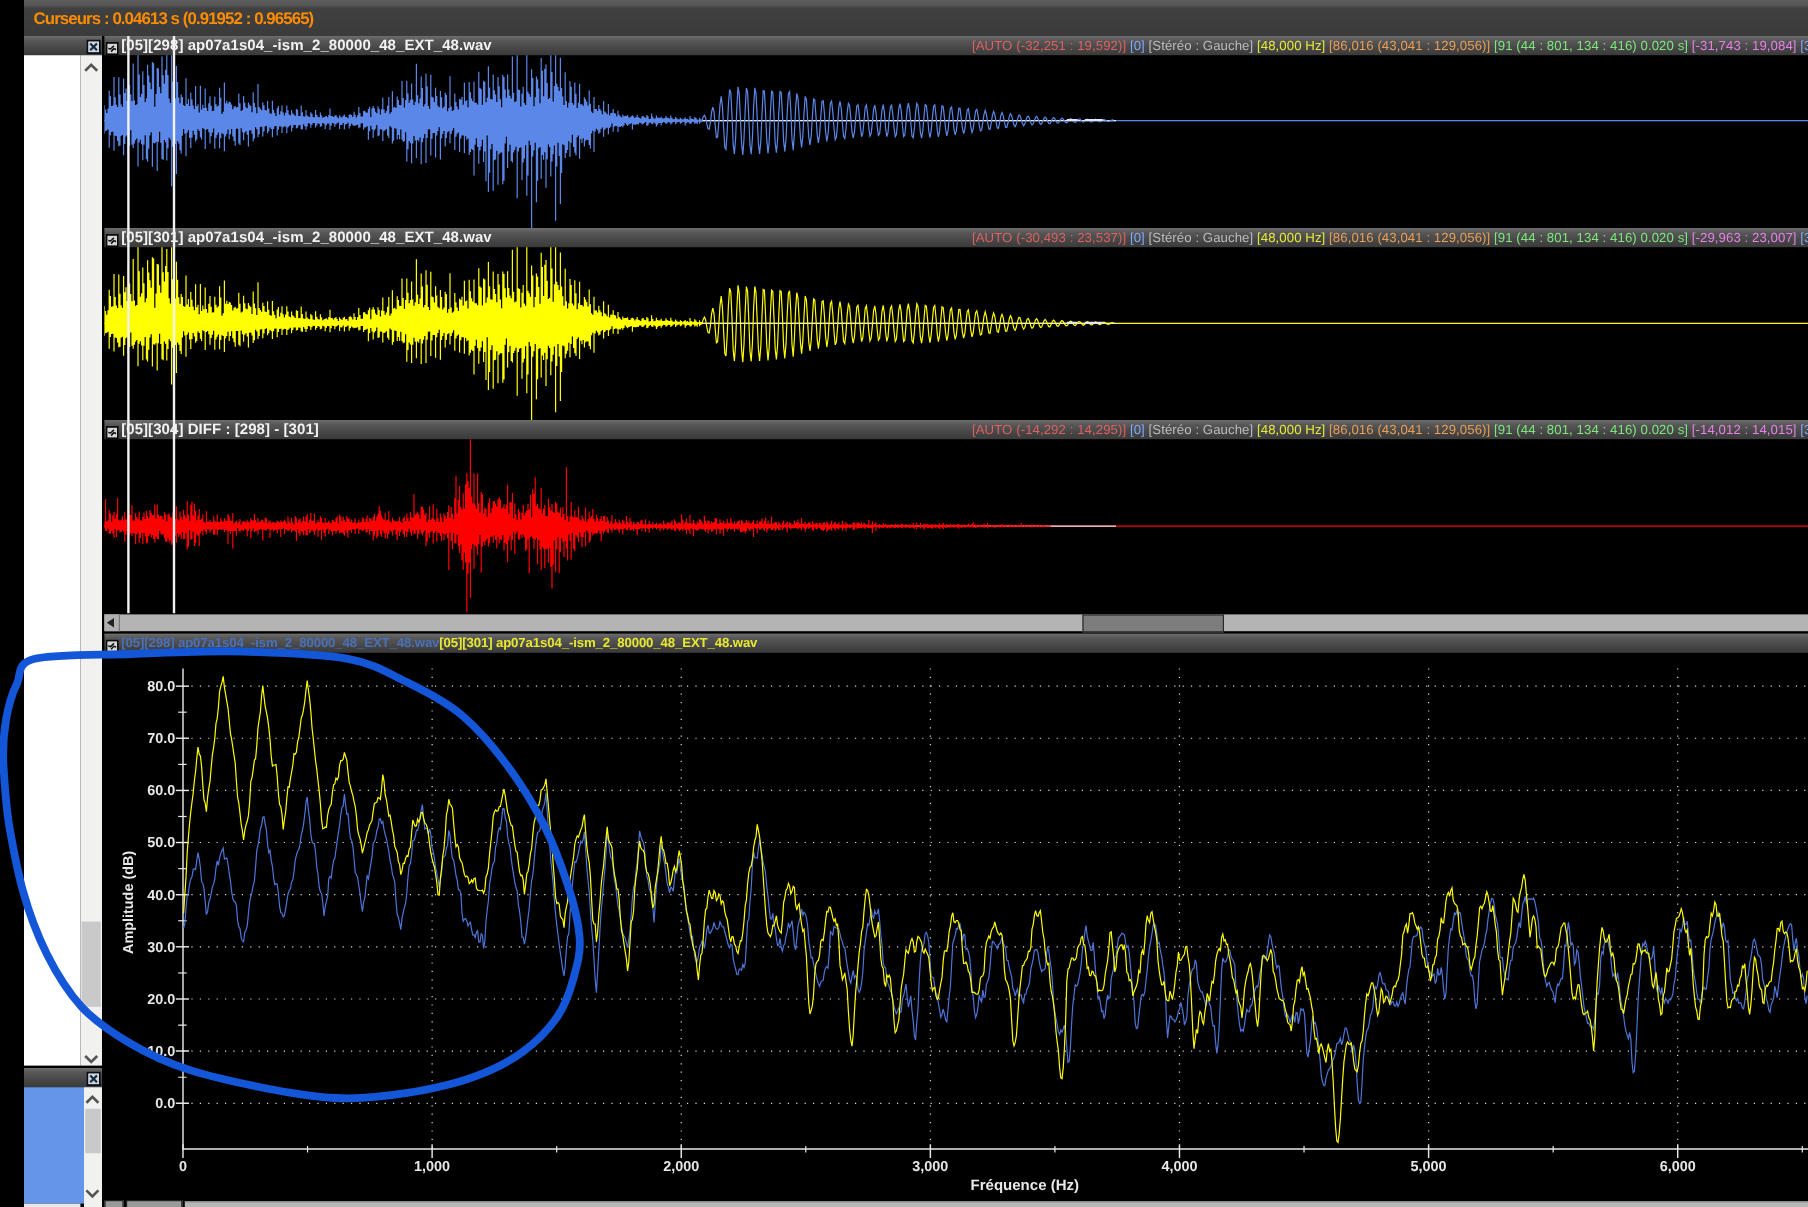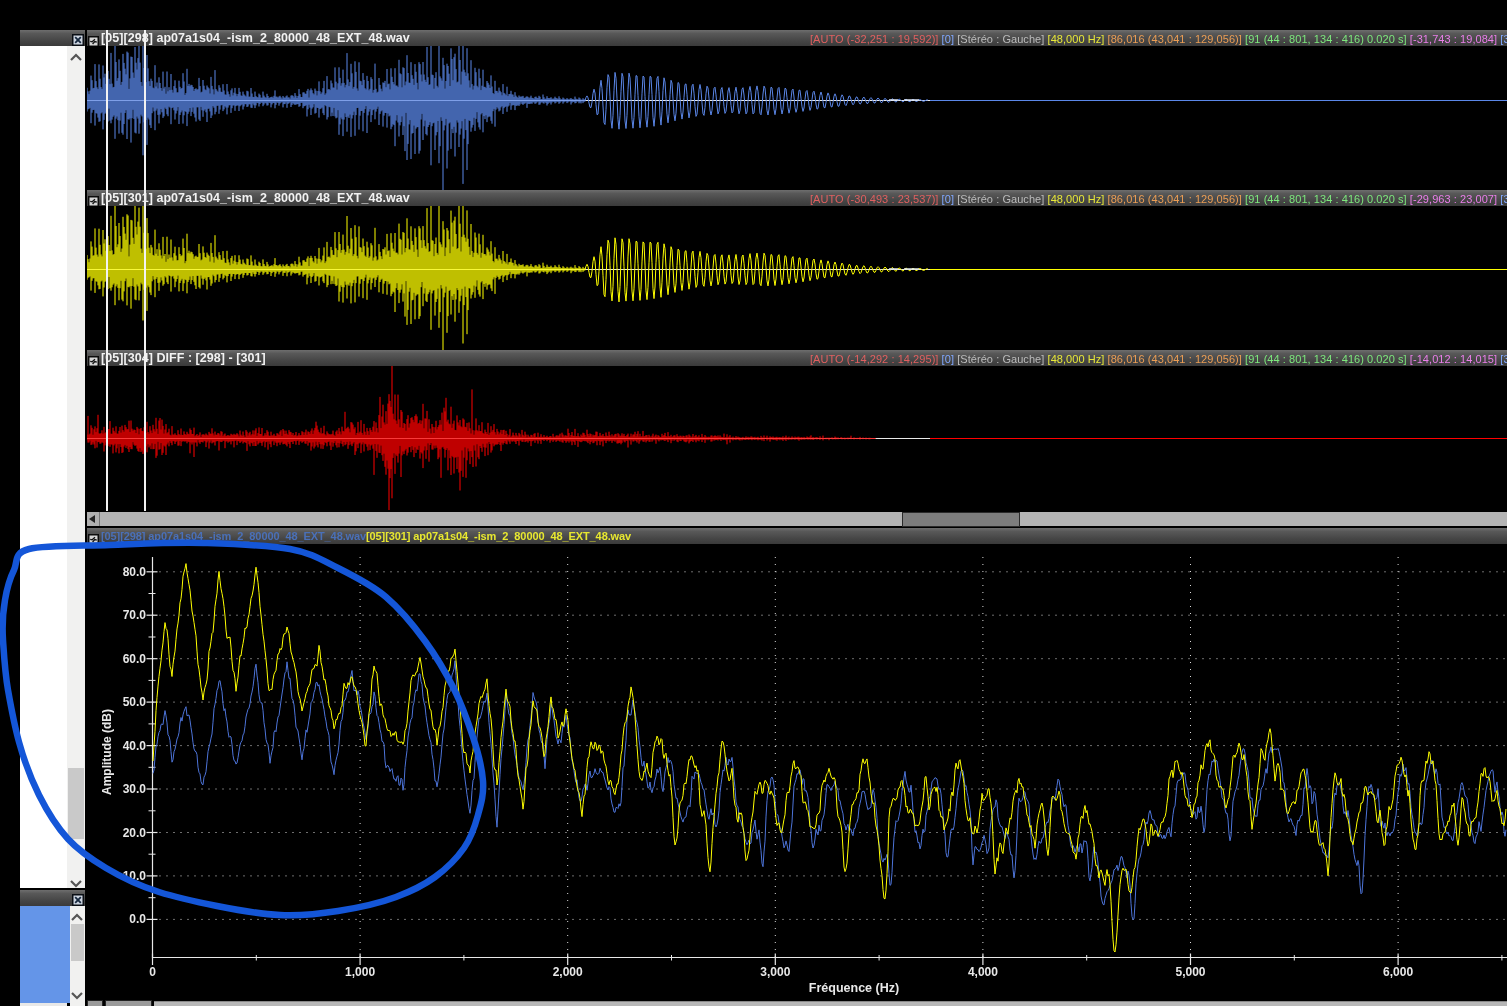--- a/index.html
+++ b/index.html
@@ -1,19 +1,22 @@
 <!DOCTYPE html>
 <html><head><meta charset="utf-8"><style>
 html,body{margin:0;padding:0;background:#000}
 #page{position:relative;width:1507px;height:1006px;background:#000;overflow:hidden;font-family:"Liberation Sans",sans-serif;transform:translateZ(0)}
 .hdr{position:absolute;height:16px;background:linear-gradient(180deg,#6e6e6e 0%,#585858 22%,#444444 70%,#3a3a3a 100%);overflow:hidden;white-space:nowrap}
 .htitle{position:absolute;left:14px;top:1px;font-size:12.5px;font-weight:bold;color:#f2f2f2;letter-spacing:0.05px}
 .hstats{position:absolute;left:723px;top:2.5px;font-size:11px;letter-spacing:0.06px;color:#ccc}
 </style></head><body>
 <div id="page">
+<div style="position:absolute;left:20px;top:0;width:1487px;height:30px;background:linear-gradient(180deg,#5d5d5d 0,#575757 4px,#404040 7px,#3b3b3b 100%)">
+ <div style="position:absolute;left:8px;top:7px;font-size:14px;font-weight:bold;color:#ff8c00;letter-spacing:-0.75px">Curseurs : 0.04613 s (0.91952 : 0.96565)</div>
+</div>
 <div style="position:absolute;left:20px;top:30px;width:65px;height:16px;background:linear-gradient(180deg,#6e6e6e 0%,#585858 22%,#444444 70%,#3a3a3a 100%)">
   <div style="position:absolute;right:1px;top:2px"><svg width="12" height="12" viewBox="0 0 12 12">
           <rect x="0.75" y="0.75" width="10.5" height="10.5" fill="#ccd4e0" stroke="#0a0e14" stroke-width="1.5"></rect>
           <path d="M3.2 3.2 L8.8 8.8 M8.8 3.2 L3.2 8.8" stroke="#16283e" stroke-width="1.8"></path>
         </svg></div>
 </div>
 <div style="position:absolute;left:20px;top:46px;width:47px;height:842px;background:#ffffff"></div>
 <div style="position:absolute;left:67px;top:46px;width:18px;height:842px;background:#f1f1f0"></div>
 <div style="position:absolute;left:69px;top:49px"><svg width="14" height="11" viewBox="0 0 14 11">
         <path d="M2 8 L7 3 L12 8" stroke="#555" stroke-width="2.2" fill="none"></path>

